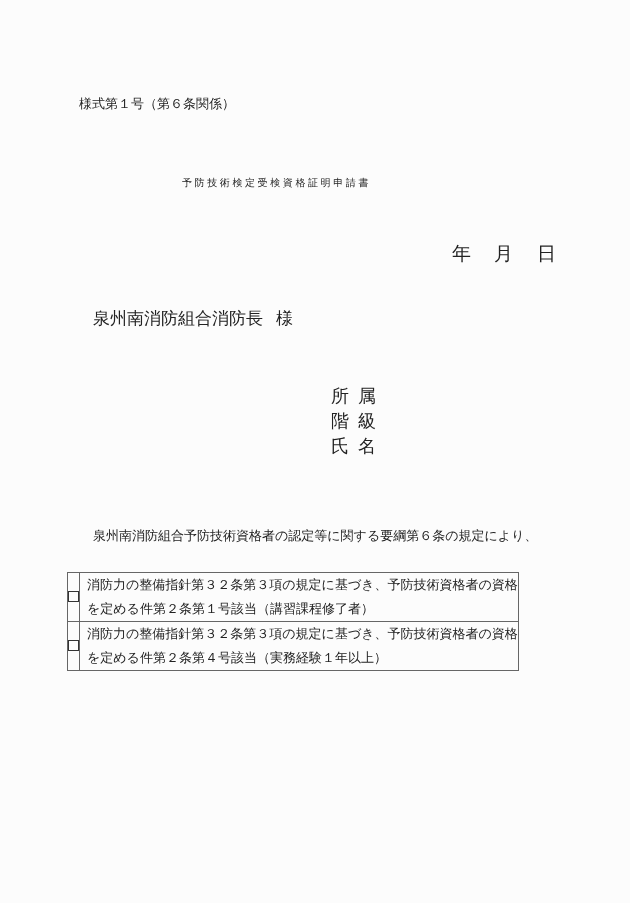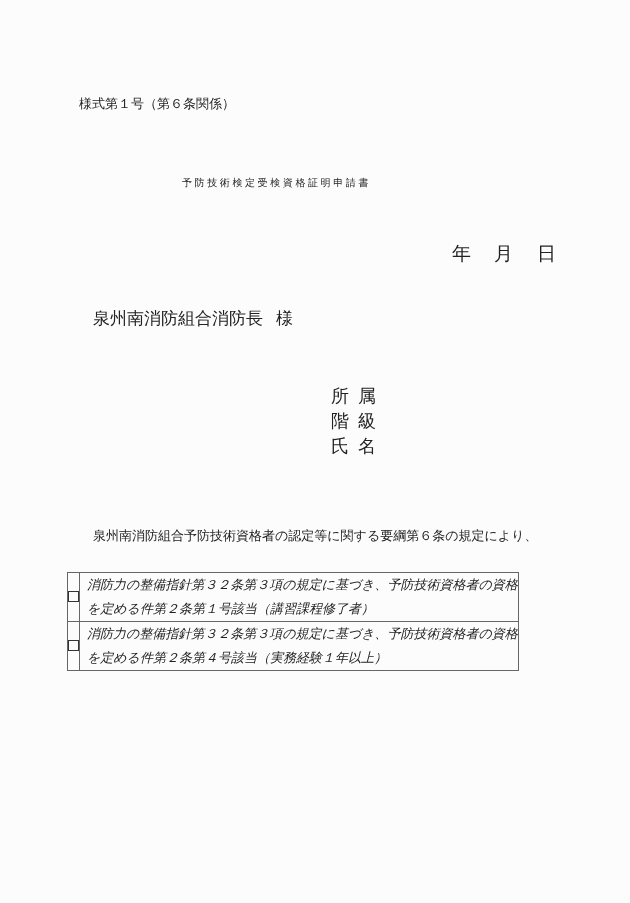--- a/index.html
+++ b/index.html
@@ -72,21 +72,20 @@
     }
     .body-text .line { display: block; white-space: nowrap; }
     .body-text .indent { padding-left: 13px; }
 
     .options-table {
       left: 67px;
       top: 572px;
       width: 424px;
       border-collapse: collapse;
       font-size: 13px;
-      font-style: italic;
     }
     .options-table td {
       border: 1px solid #666666;
       padding: 0;
       height: 48px;
       vertical-align: middle;
     }
     .options-table .cb-cell {
       width: 45px;
       text-align: center;

